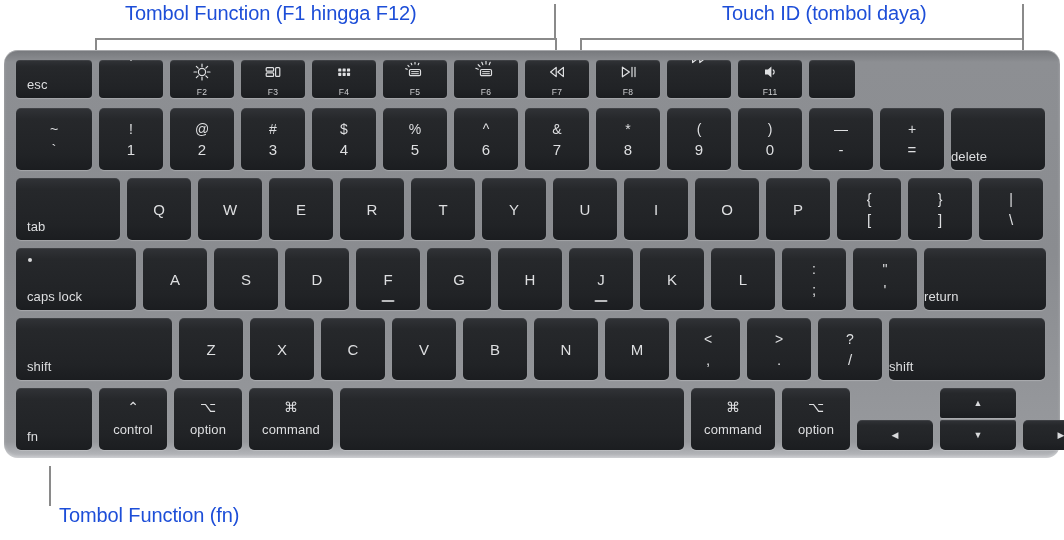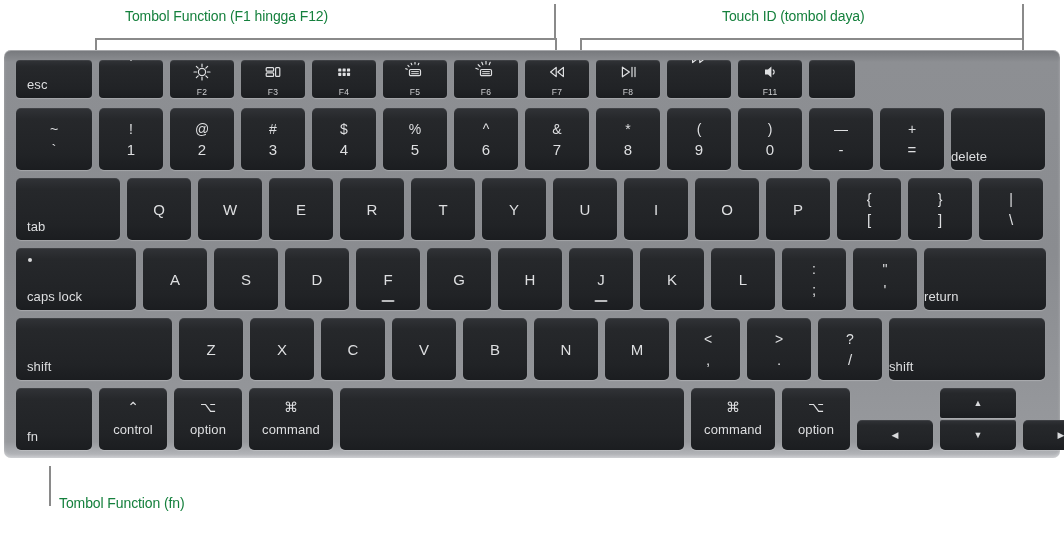--- a/index.html
+++ b/index.html
@@ -11,29 +11,28 @@
     width: 1064px;
     height: 540px;
     position: relative;
     font-family: "Liberation Sans", sans-serif;
     overflow: hidden;
   }
 
   
   .callout-label {
     position: absolute;
-    font-size: 14px;
-    color: #15803d;
+    font-size: 20px;
+    color: #1d4ed8;
     white-space: nowrap;
     letter-spacing: -0.1px;
-    margin-top: 6px;
   }
   #label-fkeys { left: 125px; top: 2px; }
   #label-touchid { left: 722px; top: 2px; }
-  #label-fn { left: 59px; top: 489px; text-align: right; }
+  #label-fn { left: 59px; top: 504px; text-align: right; }
 
   .leader-v {
     position: absolute;
     width: 2px;
     background: #8a8a8a;
   }
   .bracket {
     position: absolute;
     border: 2px solid #8a8a8a;
     border-bottom: none;
@@ -49,21 +48,21 @@
   #bracket-fkeys  { left: 95px;  top: 38px; width: 458px; height: 12px; }
   #bracket-touchid{ left: 580px; top: 38px; width: 440px; height: 12px; }
 
   
   #keyboard {
     position: absolute;
     left: 4px;
     top: 50px;
     width: 1056px;
     height: 408px;
-    border-radius: 7px;
+    border-radius: 14px;
     background:
       linear-gradient(180deg, #76787c 0%, #8d8f93 3%, #8a8c90 50%, #97999d 96%, #b9bbbf 100%);
     box-shadow: inset 0 1px 0 rgba(255,255,255,0.35),
                 inset 0 -2px 3px rgba(255,255,255,0.30);
     padding: 0;
     box-sizing: border-box;
   }
 
   .krow {
     position: absolute;

